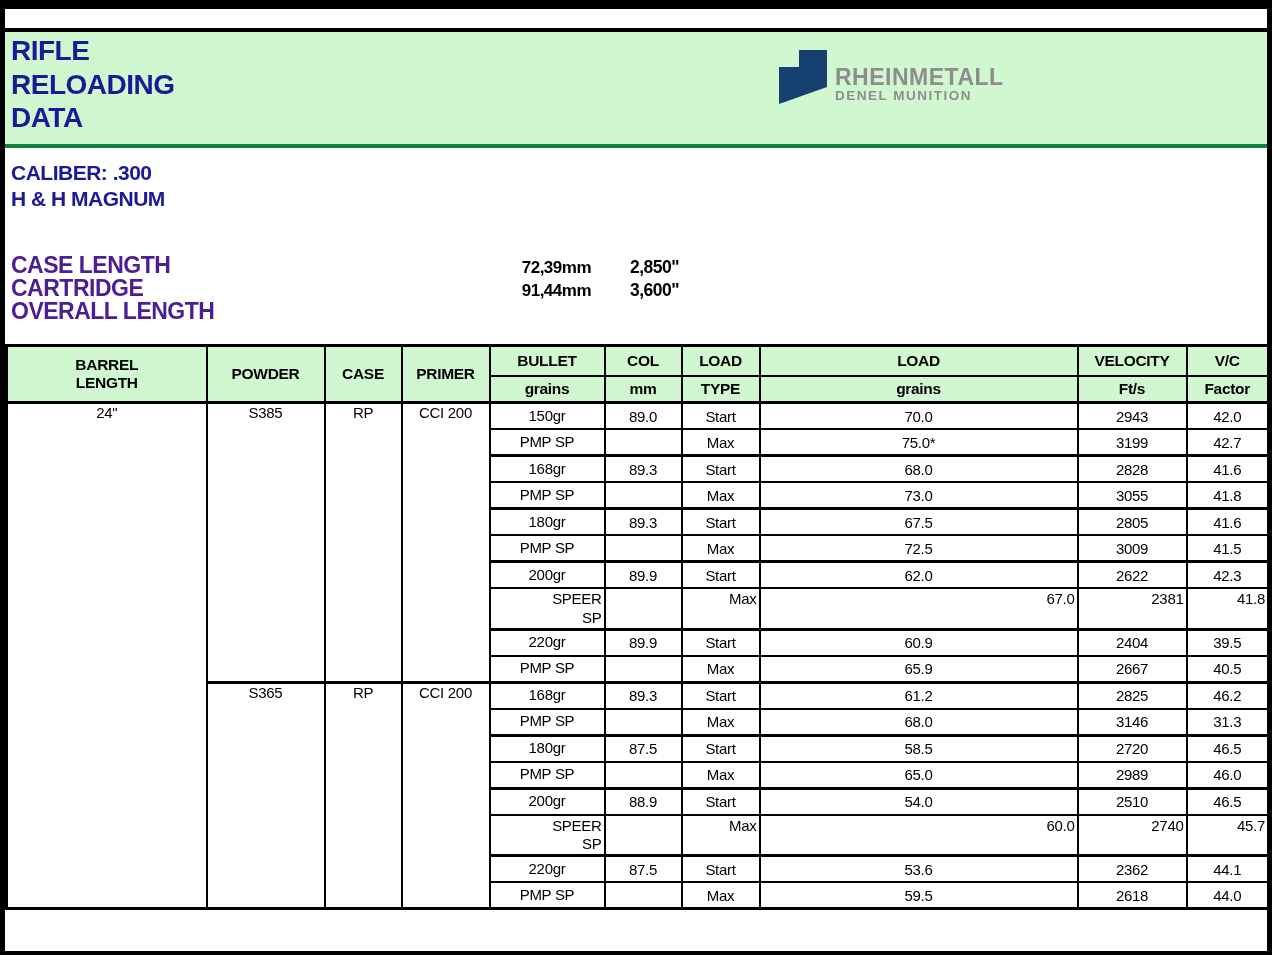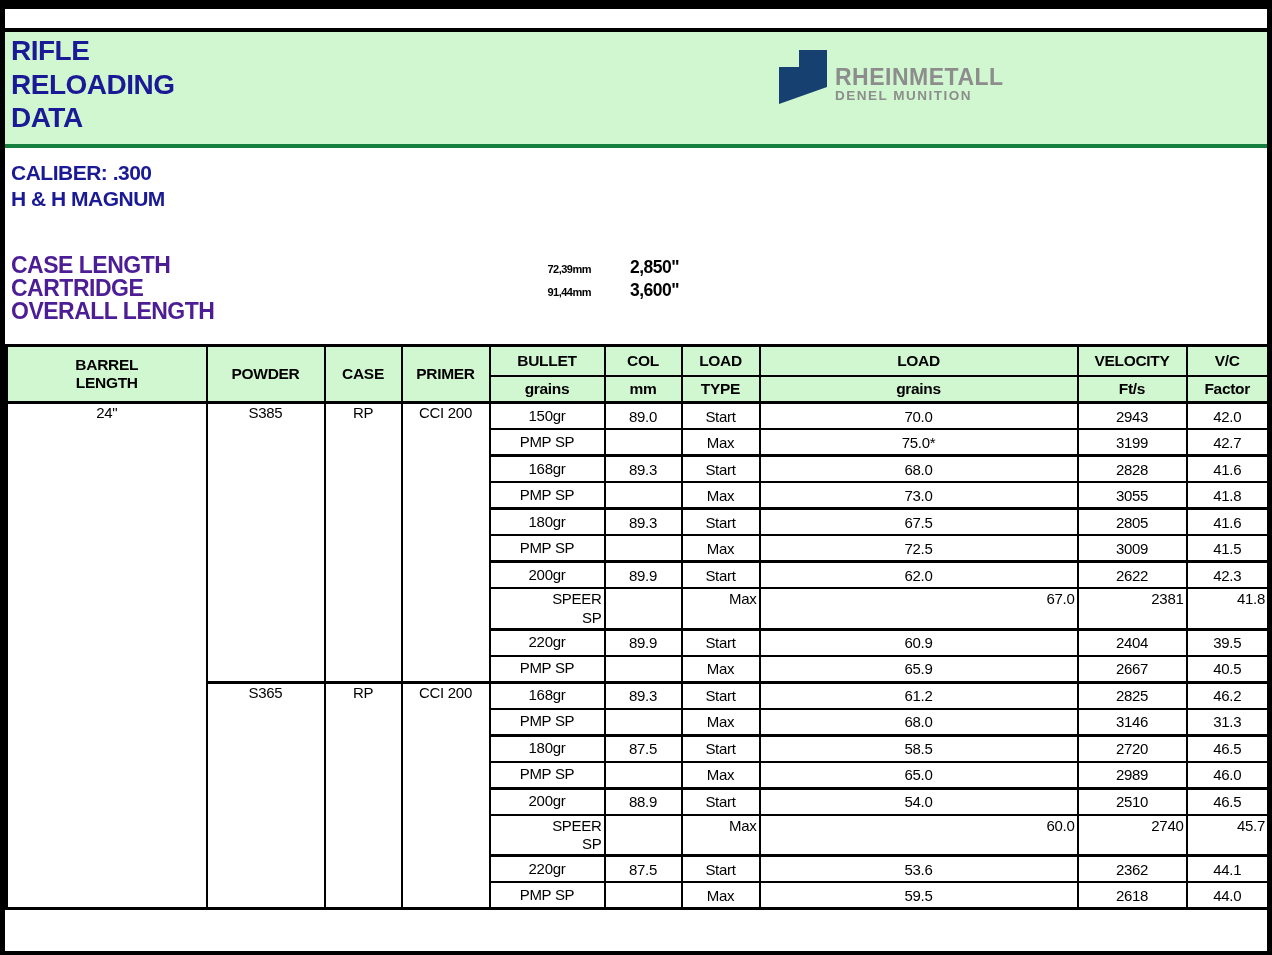--- a/index.html
+++ b/index.html
@@ -28,21 +28,21 @@
   .logo-sub{color:#8d8d8d;font-size:13.5px;font-weight:bold;letter-spacing:1.5px;line-height:1.1;}
   .info{height:196px;position:relative;}
   .caliber{
     position:absolute;left:6px;top:12px;margin:0;
     color:#1a1a96;font-size:21px;font-weight:bold;line-height:1.25;letter-spacing:-0.5px;
     white-space:pre-line;
   }
   .meas-rows{position:absolute;left:6px;top:104px;width:700px;}
   .meas-row{display:flex;height:23px;align-items:baseline;}
   .meas-label{width:484px;color:#4c1d95;font-size:23px;font-weight:bold;letter-spacing:-0.5px;}
-  .meas-mm{width:96px;text-align:right;color:#000;font-size:11px;font-weight:bold;letter-spacing:-0.5px;}
+  .meas-mm{width:96px;text-align:right;color:#000;font-size:17px;font-weight:bold;letter-spacing:-0.5px;}
   .meas-inch{width:88px;text-align:right;color:#000;font-size:17.5px;font-weight:bold;letter-spacing:-0.5px;}
   table.reload{
     border-collapse:collapse;table-layout:fixed;width:1262px;
     border:3px solid #000;
   }
   table.reload th,table.reload td{
     border:2px solid #000;padding:0 2px;text-align:center;
     font-size:15px;letter-spacing:-0.3px;color:#000;overflow:hidden;
   }
   table.reload th{

